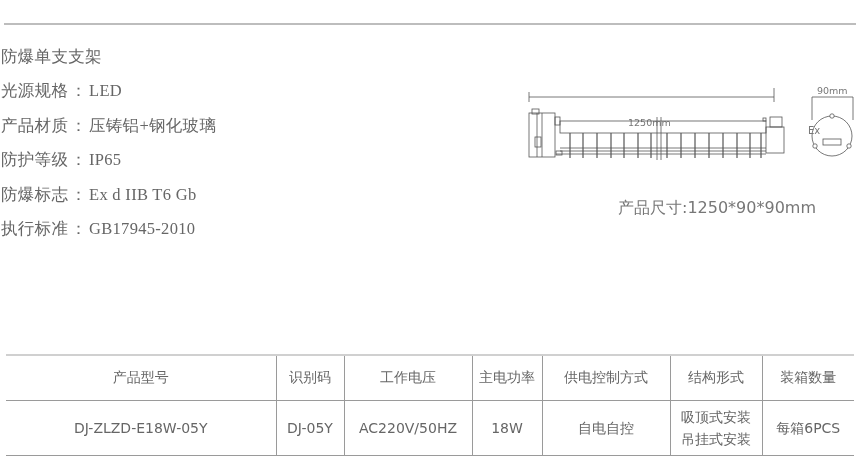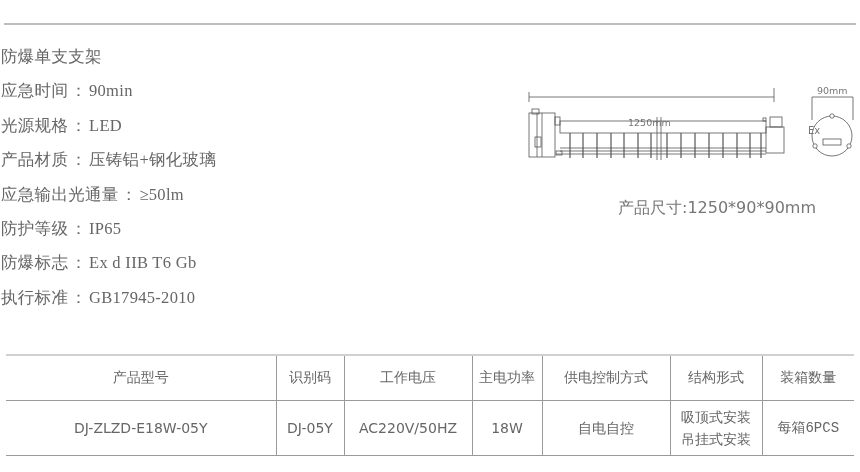--- a/index.html
+++ b/index.html
@@ -81,34 +81,32 @@
       border-right: 1px solid #9a9a9a;
       text-align: center;
       font-weight: normal;
       padding: 0;
       white-space: nowrap;
     }
     .spec-table tr:first-child th { border-top: 2px solid #d0d0d0; }
     .spec-table th { height: 44px; border-bottom: 1px solid #9a9a9a; }
     .spec-table td { height: 54px; border-bottom: 1px solid #9a9a9a; line-height: 22px; }
     .spec-table th:first-child, .spec-table td:first-child { border-left: none; }
-    .spec-table th:last-child, .spec-table td:last-child { border-right: none; font-family: Liberation Mono, monospace; }
+    .spec-table th:last-child, .spec-table td:last-child { border-right: none; }
     .two-line span { display: block; }
   </style>
 </head>
 <body>
 
 <div class="top-rule"></div>
 
 <ul class="spec-list">
   <li><span>防爆单支支架</span></li>
-  <li><span>应急时间</span><span class="sep">：</span><span>90min</span></li>
   <li><span>光源规格</span><span class="sep">：</span><span>LED</span></li>
   <li><span>产品材质</span><span class="sep">：</span><span>压铸铝+钢化玻璃</span></li>
-  <li><span>应急输出光通量</span><span class="sep">：</span><span>≥50lm</span></li>
   <li><span>防护等级</span><span class="sep">：</span><span>IP65</span></li>
   <li><span>防爆标志</span><span class="sep">：</span><span>Ex d IIB T6 Gb</span></li>
   <li><span>执行标准</span><span class="sep">：</span><span>GB17945-2010</span></li>
 </ul>
 
 <div class="drawing">
   <span class="dim-label" style="left:108px; top:5px;margin-top:32px;">1250mm</span>
   <span class="dim-label" style="left:297px; top:5px;">90mm</span>
   <svg width="340" height="90" viewBox="0 0 340 90" style="position:absolute;left:0;top:0;">
     <g stroke="#555" stroke-width="0.8" fill="none">

